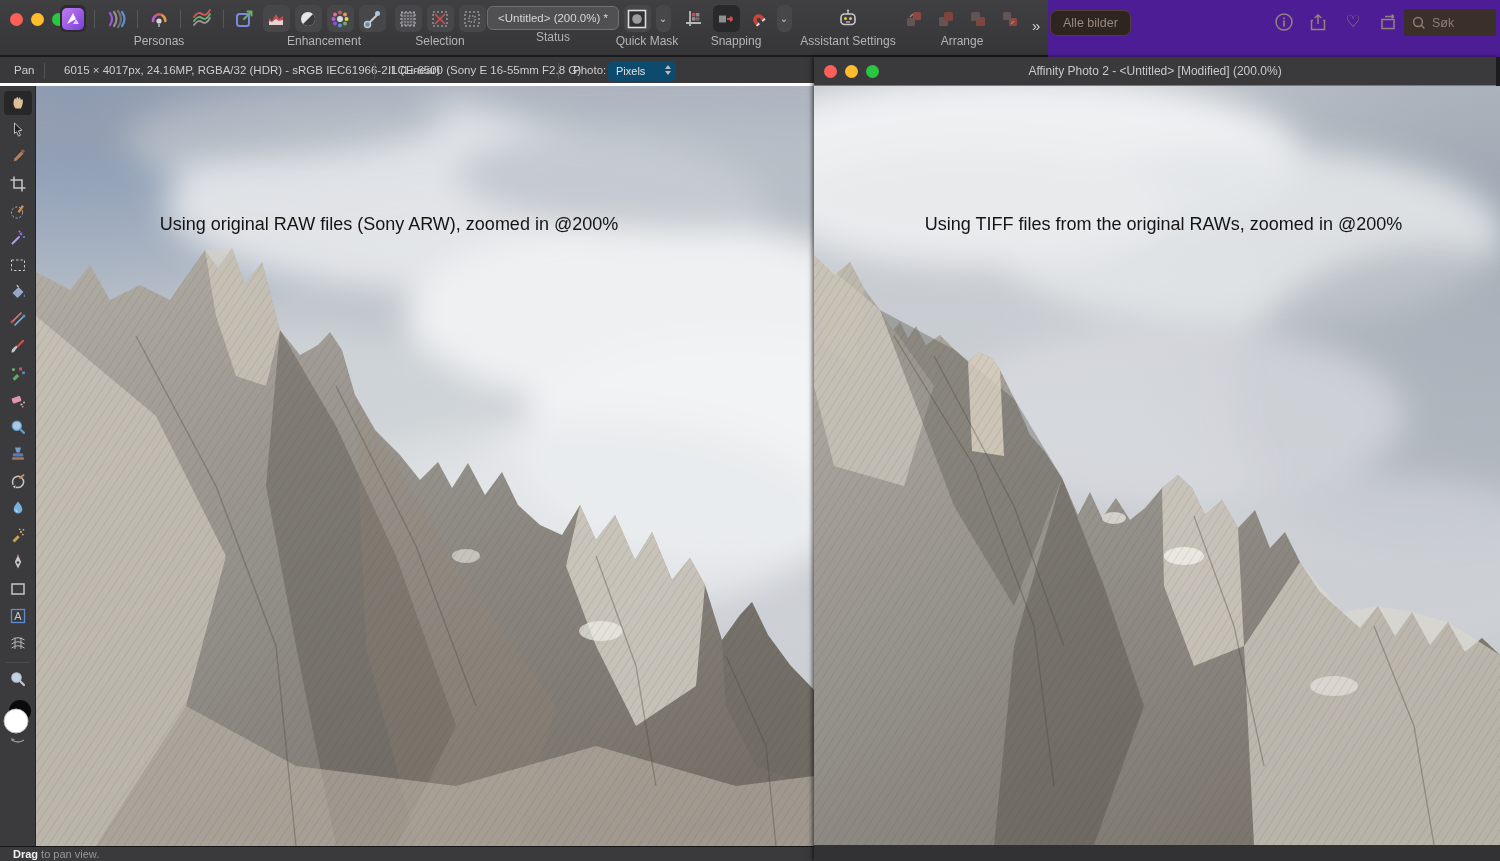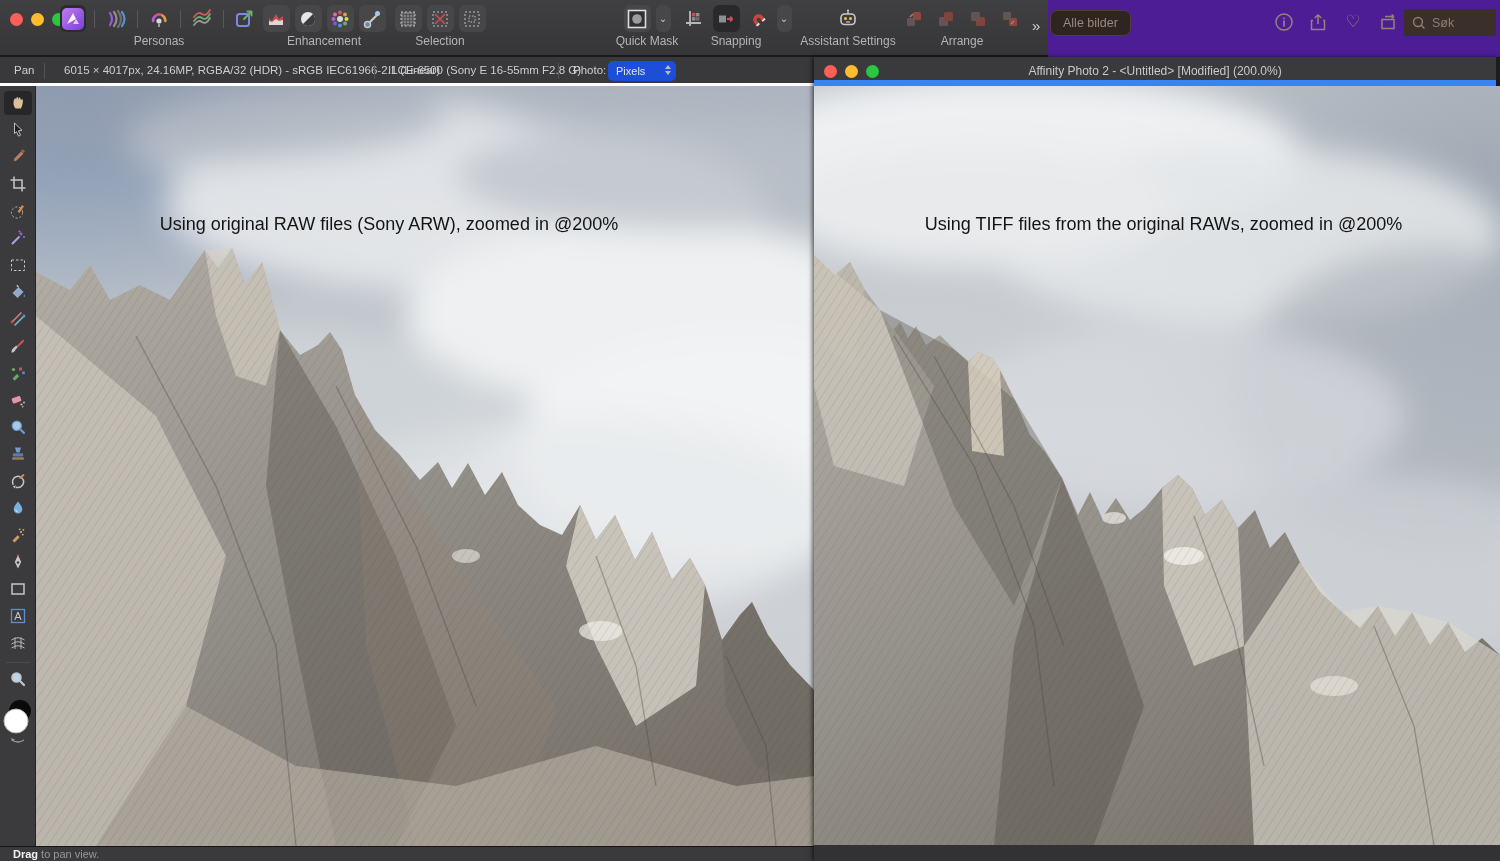--- a/index.html
+++ b/index.html
@@ -39,21 +39,21 @@
                  border-radius:3px; display:flex; align-items:center; padding:0 8px; gap:6px; }
   .search-pill input { background:transparent; border:none; outline:none; width:56px;
                        color:#97887e; font-size:12.5px; font-family:inherit; }
   .search-pill input::placeholder { color:#8d7e74; }
 
   
   .context-bar { position:absolute; left:0; top:57px; width:814px; height:29px; background:#39393b;
                  border-bottom:3px solid #ffffff; color:#cdcdcf; font-size:11.5px; }
   .cb-item { position:absolute; top:7px; white-space:nowrap; }
   .cb-sep { position:absolute; top:6px; width:1px; height:16px; background:#545456; }
-  .units-dd { position:absolute; left:608px; top:4px; width:68px; height:20px; background:#1d4ed8;
+  .units-dd { position:absolute; left:608px; top:4px; width:68px; height:20px; background:#0c4a6e;
               border-radius:5px; color:#e2e2e4; font-size:11px; line-height:20px; padding-left:8px; }
   .units-dd .dd-arrows { position:absolute; right:5px; top:4px; }
   .dd-arrows span { display:block; width:0; height:0; border-left:3.5px solid transparent; border-right:3.5px solid transparent; }
   .dd-arrows .up { border-bottom:4px solid #bdbdbf; margin-bottom:2px; }
   .dd-arrows .dn { border-top:4px solid #bdbdbf; }
 
   .tools-panel { position:absolute; left:0; top:86px; width:36px; height:760px; background:#3b3b3d;
                  border-right:1px solid #242426; display:flex; flex-direction:column; align-items:center; padding-top:7px; }
   .tool { width:28px; height:20px; margin-bottom:7px; border-radius:4px;
           display:flex; align-items:center; justify-content:center; flex:0 0 auto; }
@@ -69,21 +69,21 @@
   .canvas-left { position:absolute; left:36px; top:86px; width:778px; height:760px; overflow:hidden; }
   .canvas-right { position:absolute; left:814px; top:86px; width:686px; height:759px; overflow:hidden; }
   .caption { position:absolute; top:128px; color:#141414; font-size:18px; white-space:nowrap; text-align:center; }
   .caption.l { left:0; width:706px; }
   .caption.r { left:0; width:656px;padding-left:43px; }
 
   
   .right-window-edge { position:absolute; left:814px; top:57px; width:686px; height:804px;
                        box-shadow:-2px 0 4px rgba(0,0,0,.55); pointer-events:none; }
   .right-titlebar { position:absolute; left:814px; top:57px; width:682px; height:29px; background:#3a3a3c;
-                    border-bottom:6px solid #3b82f6; }
+                    border-bottom:1px solid #3b82f6; }
   .right-titlebar .lights { left:10px; top:8px; }
   .rt-title { position:absolute; left:0; right:0; top:7px; text-align:center; color:#c9c9cb; font-size:12px; white-space:nowrap; }
   .right-bottombar { position:absolute; left:814px; top:845px; width:686px; height:16px; background:#323234; }
 
   svg { display:block; }
 </style>
 </head>
 <body>
 
 <div id="stage">
@@ -208,20 +208,24 @@
         <div class="tb-btn">
           <svg width="20" height="20" fill="none">
             <rect x="3" y="3" width="14" height="14" stroke="#bdbdbf" stroke-dasharray="2 2"></rect>
             <rect x="7" y="7" width="6" height="6" stroke="#bdbdbf" stroke-dasharray="1.5 1.5"></rect>
           </svg>
         </div>
       </div>
       <div class="tb-label">Selection</div>
     </div>
 
+    <div class="tb-group" style="left:487px;width:132px;">
+      <div class="status-btn">&lt;Untitled&gt; (200.0%) *</div>
+      <div class="tb-label">Status</div>
+    </div>
 
     <div class="tb-group" style="left:602px;width:90px;">
       <div class="tb-icons">
         <div class="tb-btn">
           <svg width="22" height="22">
             <rect x="2.5" y="2.5" width="17" height="17" fill="#303032" stroke="#dcdcde" stroke-width="1.6"></rect>
             <circle cx="11" cy="11" r="4.8" fill="#9c9c9e"></circle>
           </svg>
         </div>
         <div class="tb-btn chev">⌄</div>

